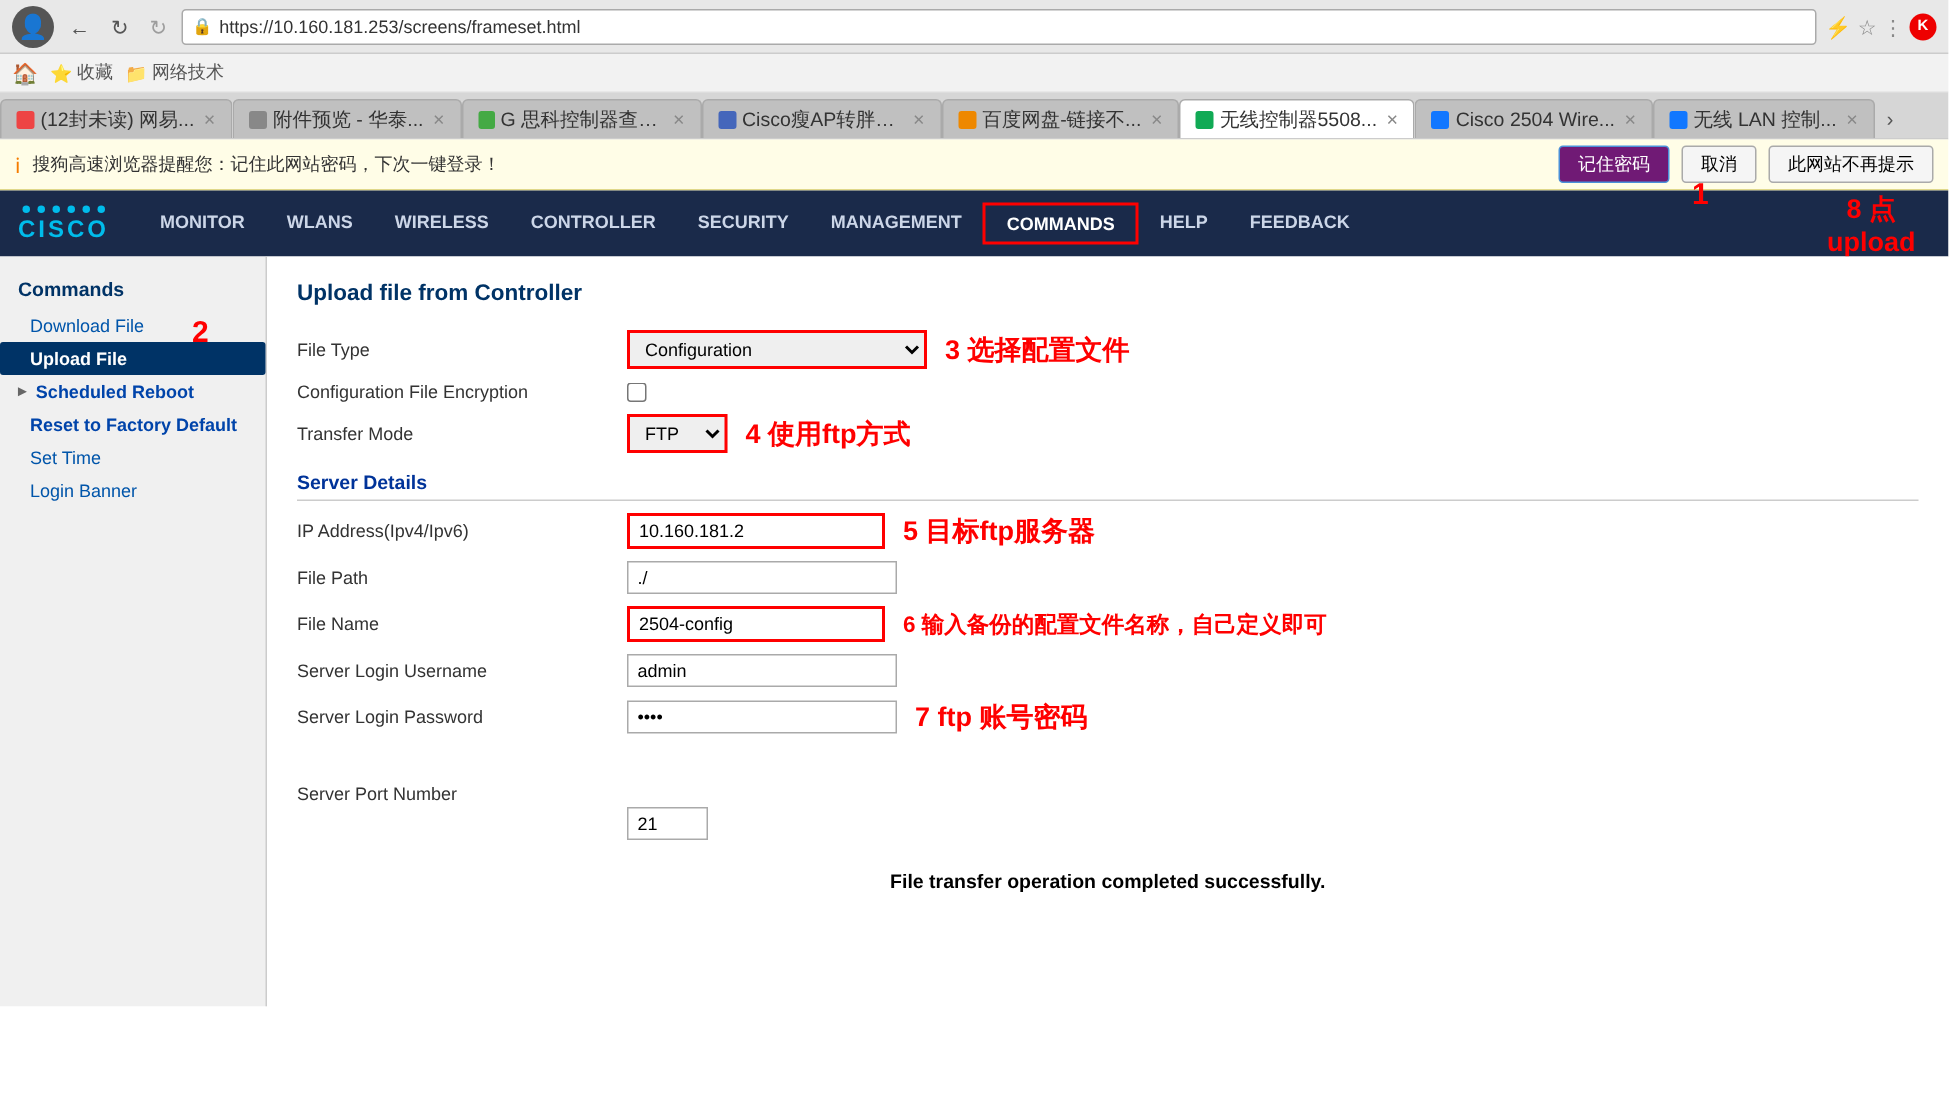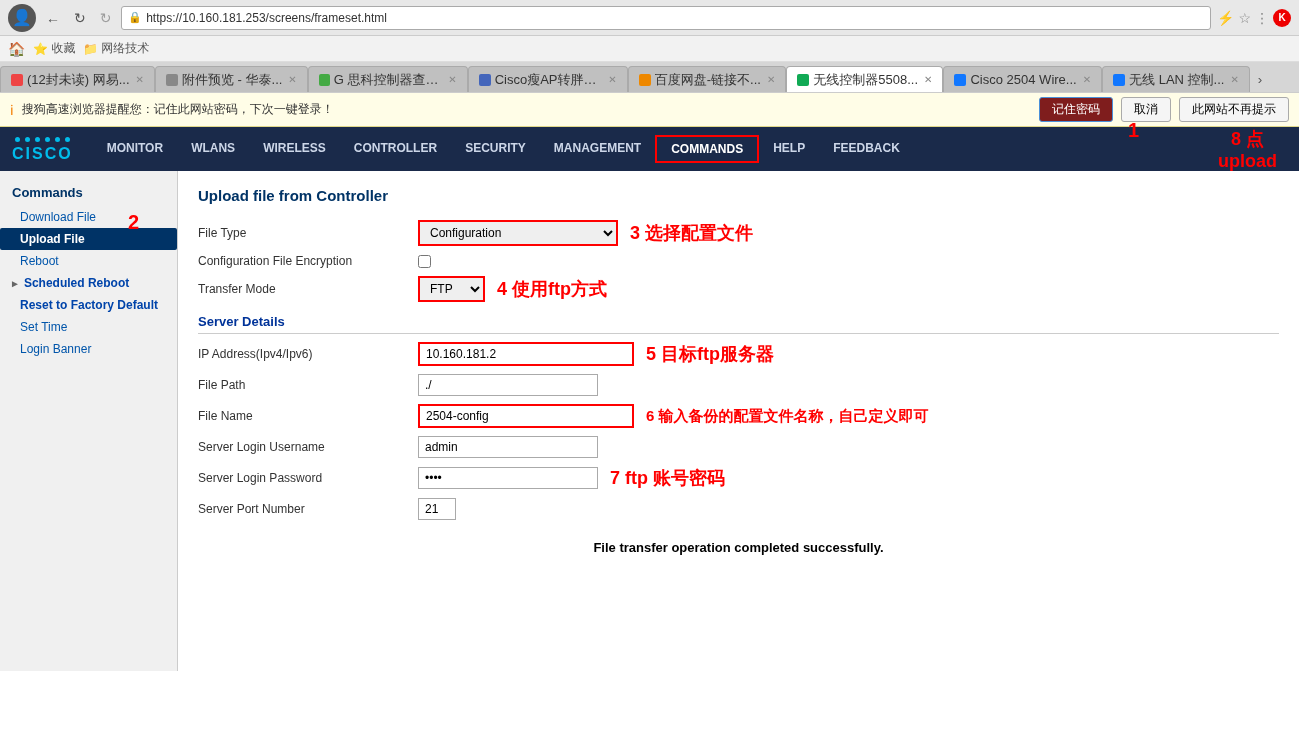--- a/index.html
+++ b/index.html
@@ -26,21 +26,21 @@
     .tab-favicon { width: 12px; height: 12px; background: #888; border-radius: 2px; }
     .tab-label { font-size: 13px; color: #333; overflow: hidden; text-overflow: ellipsis; white-space: nowrap; max-width: 120px; }
     .tab-close { color: #888; font-size: 10px; cursor: pointer; margin-left: 2px; }
     .tab-more { padding: 3px 8px; color: #555; background: #d6d6d6; border: none; cursor: pointer; align-self: center; }
 
     
     .notification-bar { background: #fffde7; border-bottom: 1px solid #e0d88a; padding: 4px 10px; display: flex; align-items: center; gap: 8px; font-size: 12px; }
     .notif-icon { color: #f57c00; font-size: 14px; }
     .notif-text { flex: 1; color: #333; }
     .notif-btn { padding: 3px 12px; font-size: 12px; cursor: pointer; border-radius: 3px; border: 1px solid #aaa; }
-    .notif-btn.primary { background: #7f1d1d; color: white; border-color: #4a90d9; }
+    .notif-btn.primary { background: #701a75; color: white; border-color: #4a90d9; }
     .notif-btn.secondary { background: #f5f5f5; }
 
     
     .cisco-app { display: flex; flex-direction: column; min-height: 540px; }
 
     
     .cisco-header { background: #1a2a4a; display: flex; align-items: center; height: 44px; padding: 0 12px; }
     .cisco-logo { display: flex; flex-direction: column; align-items: center; margin-right: 20px; }
     .cisco-dots { display: flex; gap: 3px; margin-bottom: 2px; }
     .cisco-dot-row { display: flex; gap: 3px; }
@@ -60,33 +60,33 @@
     .sidebar-item.bold { font-weight: bold; color: #0044aa; }
     .sidebar-item.with-arrow { padding-left: 10px; display: flex; align-items: center; gap: 4px; }
     .sidebar-arrow { color: #666; font-size: 10px; }
 
     
     .main-content { flex: 1; padding: 16px 20px; background: white; }
     .page-title { font-size: 15px; font-weight: bold; color: #003366; margin-bottom: 16px; }
     .form-row { display: flex; align-items: center; margin-bottom: 8px; }
     .form-label { width: 220px; color: #333; font-size: 12px; }
     select.form-select { border: 2px solid red; padding: 3px 6px; font-size: 12px; min-width: 200px; }
-    input.form-input { border: 2px solid red; padding: 3px 6px; font-size: 12px; width: 216px; }
+    input.form-input { border: 2px solid red; padding: 3px 6px; font-size: 12px; width: 172px; }
     input.form-input-normal { border: 1px solid #aaa; padding: 3px 6px; font-size: 12px; width: 180px; }
     input[type="checkbox"] { }
     .transfer-select { border: 2px solid red; padding: 3px 6px; font-size: 12px; }
 
     .section-header { color: #003399; font-weight: bold; font-size: 13px; margin: 12px 0 8px 0; border-bottom: 1px solid #ccc; padding-bottom: 4px; }
 
     .success-msg { color: #000; font-weight: bold; font-size: 13px; margin-top: 16px; text-align: center; }
 
     .content-wrapper { position: relative; }
 
     
-    input.port-input { border: 1px solid #aaa; padding: 3px 6px; font-size: 12px; width: 38px; }
+    input.port-input { border: 1px solid #aaa; padding: 3px 6px; font-size: 12px; width: 54px; margin-top: 40px; }
   </style>
 </head>
 <body>
 
 <div class="browser-chrome">
 
   <div class="browser-titlebar">
     <div class="browser-avatar">
       <span style="font-size:16px;">👤</span>
     </div>
@@ -205,21 +205,20 @@
       <div>upload</div>
     </div>
   </div>
 
   <div class="app-body">
 
     <div class="sidebar">
       <div class="sidebar-section-title">Commands</div>
       <a class="sidebar-item">Download File</a>
       <a class="sidebar-item active">Upload File</a>
-      <a class="sidebar-item">Reboot</a>
       <a class="sidebar-item with-arrow bold">
         <span class="sidebar-arrow">►</span>
         <span>Scheduled Reboot</span>
       </a>
       <a class="sidebar-item bold">Reset to Factory Default</a>
       <a class="sidebar-item">Set Time</a>
       <a class="sidebar-item">Login Banner</a>
     </div>
 
     <div class="main-content content-wrapper" style="position:relative;">

